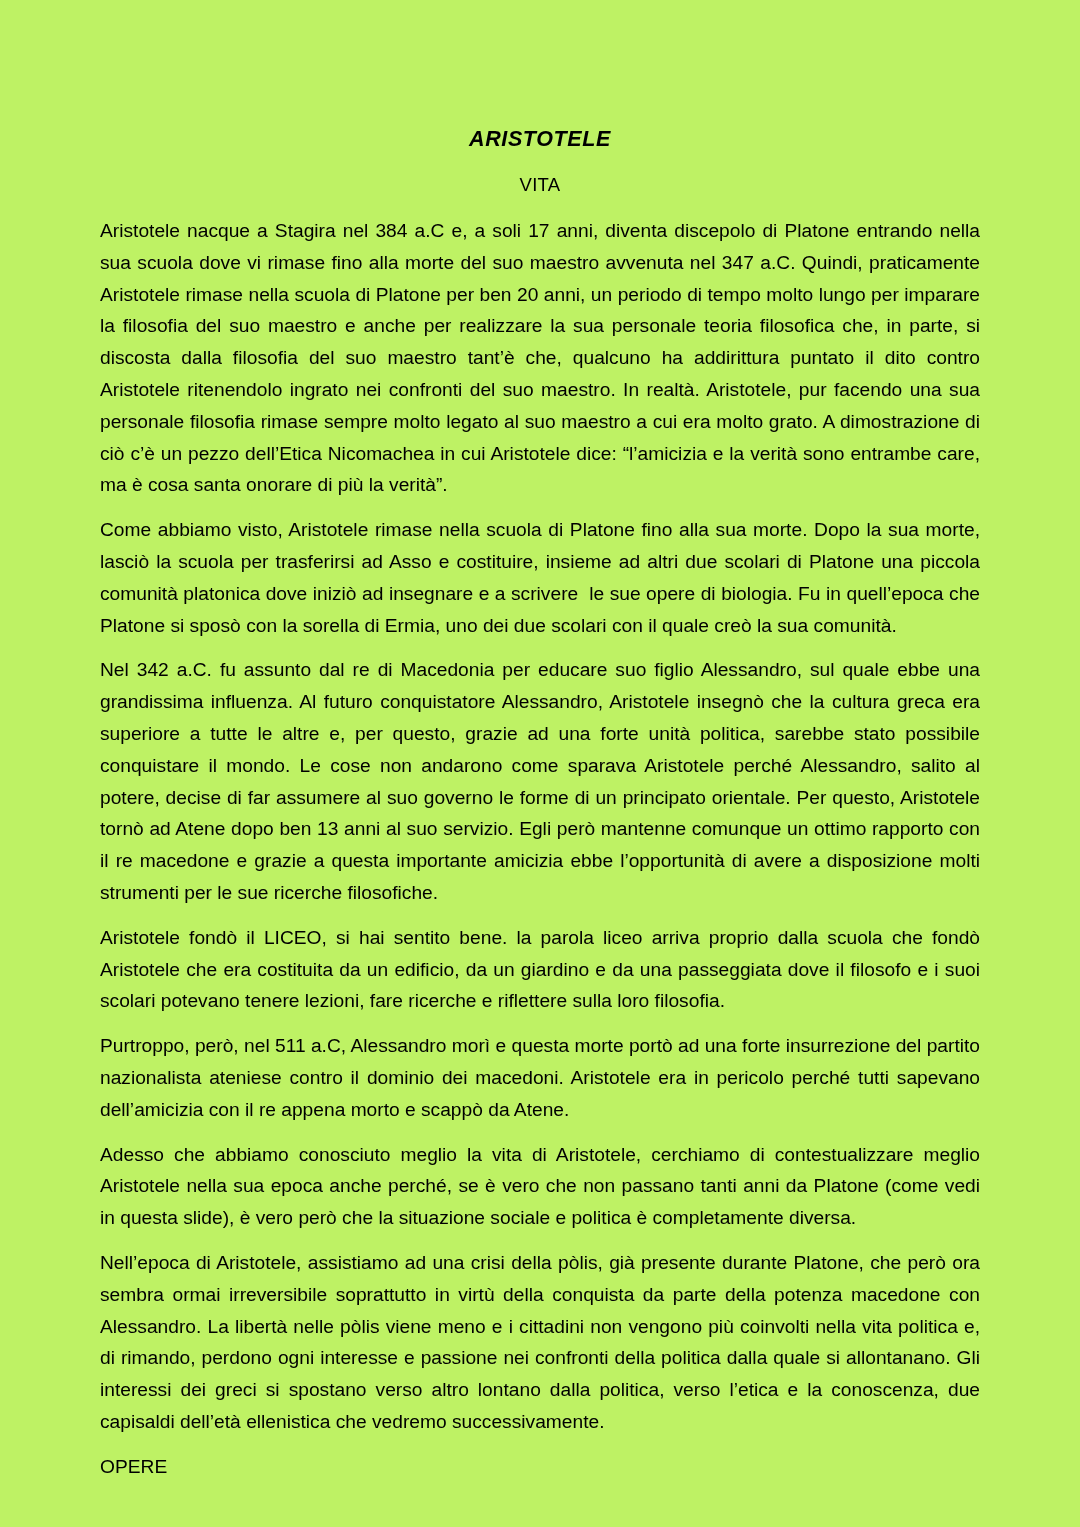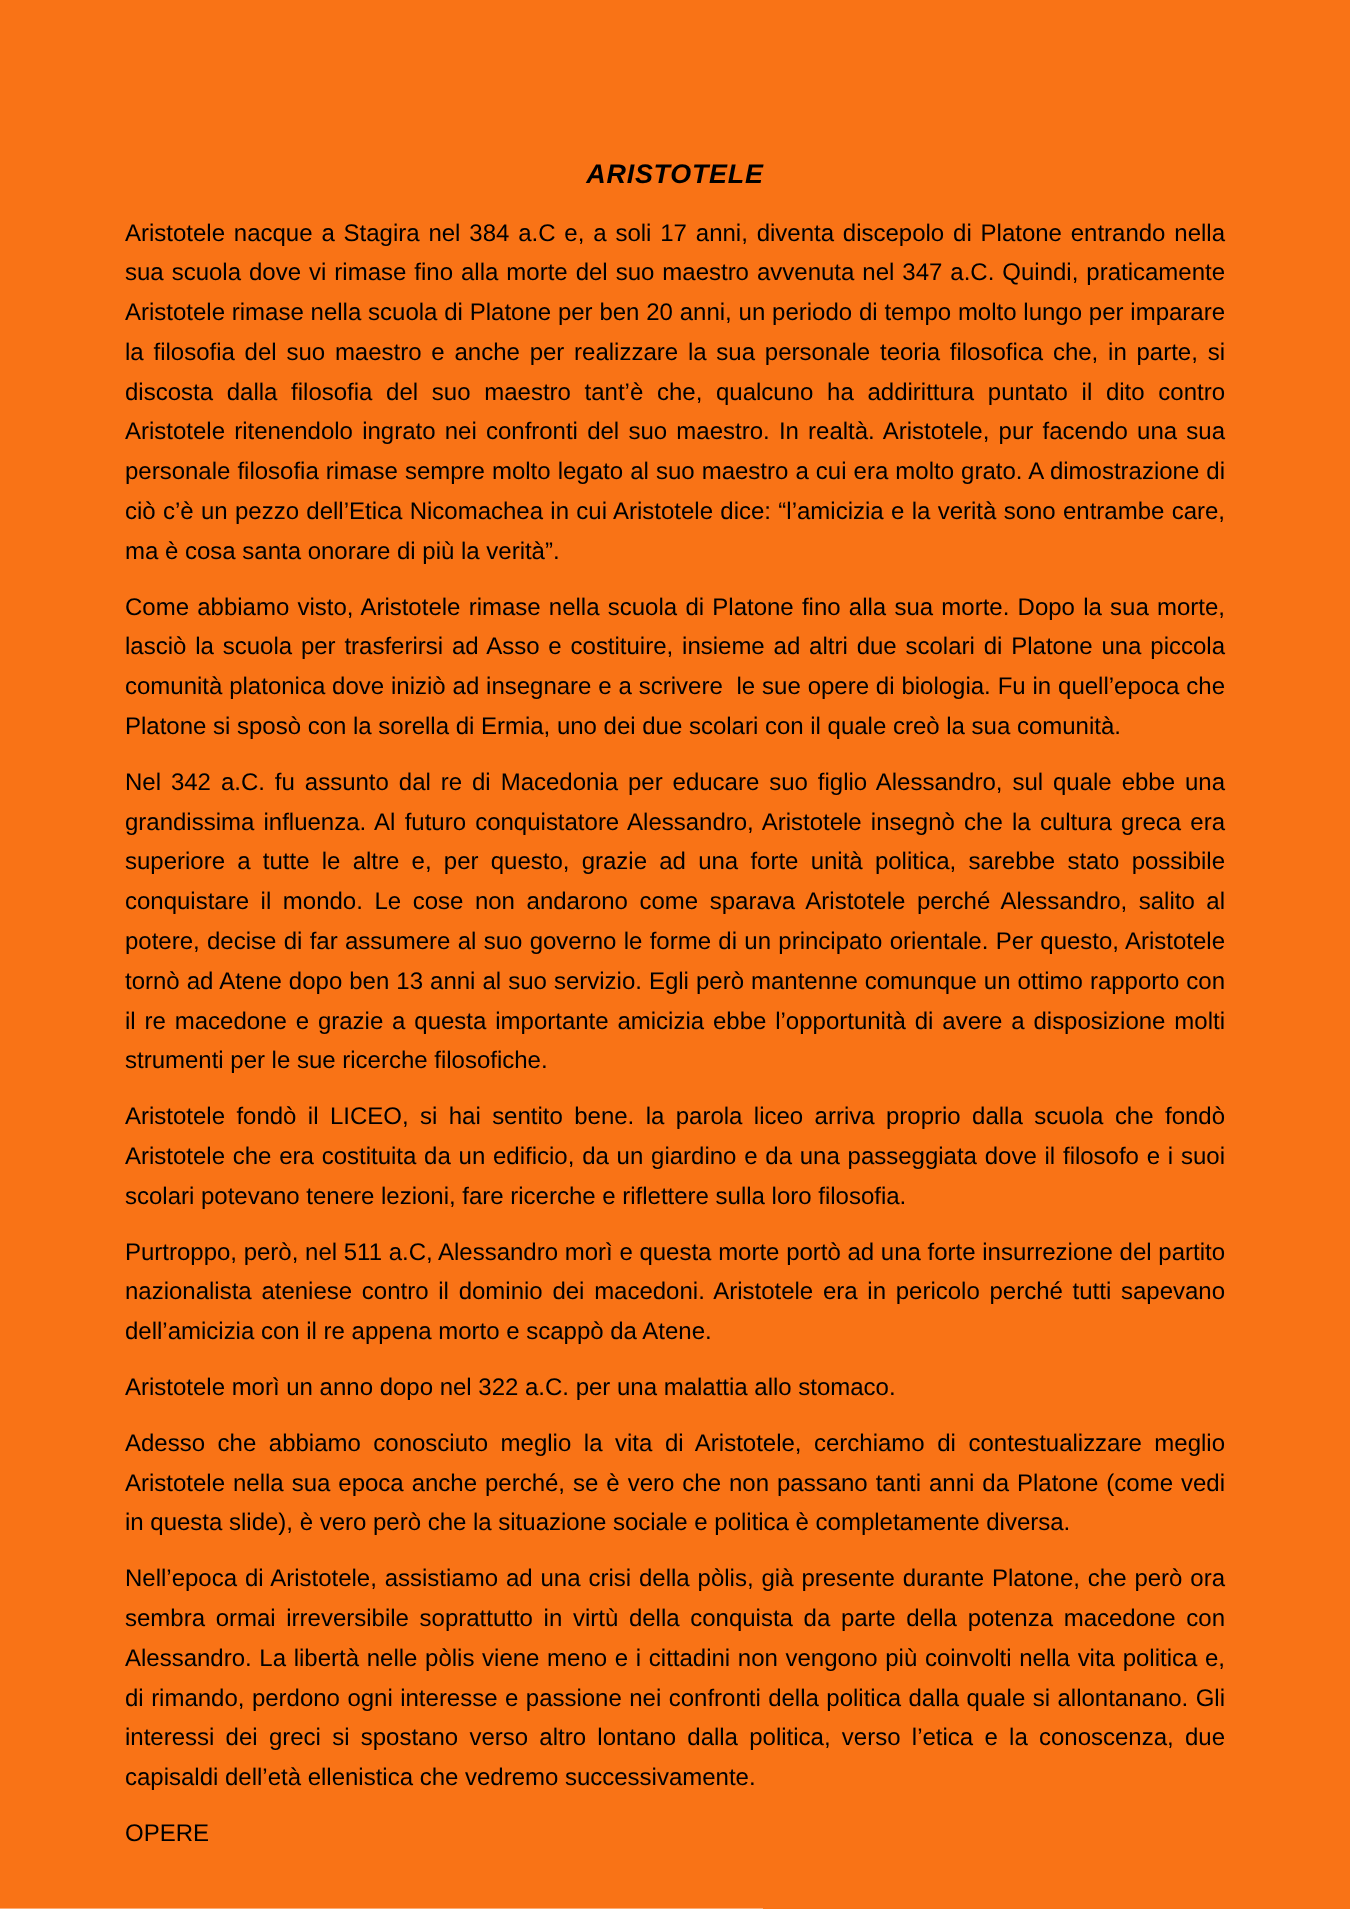--- a/index.html
+++ b/index.html
@@ -12,21 +12,21 @@
     width: 1080px;
     height: 1527px;
     font-family: "Liberation Sans", sans-serif;
     color: #000000;
     -webkit-font-smoothing: antialiased;
   }
   .page {
     position: relative;
     width: 1080px;
     height: 1527px;
-    background: #f97316;
+    background: #bef264;
     box-sizing: border-box;
     padding: 0;
     overflow: hidden;
   }
   .content {
     position: absolute;
     left: 100px;
     top: 0;
     width: 880px;
   }
@@ -76,32 +76,32 @@
   }
 </style>
 </head>
 <body>
 
 <div class="page">
   <div class="content">
 
     <h1 class="doc-title">ARISTOTELE</h1>
 
+    <h2 class="doc-subtitle">VITA</h2>
 
     <p class="para para-first">Aristotele nacque a Stagira nel 384 a.C e, a soli 17 anni, diventa discepolo di Platone entrando nella sua scuola dove vi rimase fino alla morte del suo maestro avvenuta nel 347 a.C. Quindi, praticamente Aristotele rimase nella scuola di Platone per ben 20 anni, un periodo di tempo molto lungo per imparare la filosofia del suo maestro e anche per realizzare la sua personale teoria filosofica che, in parte, si discosta dalla filosofia del suo maestro tant’è che, qualcuno ha addirittura puntato il dito contro Aristotele ritenendolo ingrato nei confronti del suo maestro. In realtà. Aristotele, pur facendo una sua personale filosofia rimase sempre molto legato al suo maestro a cui era molto grato. A dimostrazione di ciò c’è un pezzo dell’Etica Nicomachea in cui Aristotele dice: “l’amicizia e la verità sono entrambe care, ma è cosa santa onorare di più la verità”.</p>
 
     <p class="para">Come abbiamo visto, Aristotele rimase nella scuola di Platone fino alla sua morte. Dopo la sua morte, lasciò la scuola per trasferirsi ad Asso e costituire, insieme ad altri due scolari di Platone una piccola comunità platonica dove iniziò ad insegnare e a scrivere  le sue opere di biologia. Fu in quell’epoca che Platone si sposò con la sorella di Ermia, uno dei due scolari con il quale creò la sua comunità.</p>
 
     <p class="para">Nel 342 a.C. fu assunto dal re di Macedonia per educare suo figlio Alessandro, sul quale ebbe una grandissima influenza. Al futuro conquistatore Alessandro, Aristotele insegnò che la cultura greca era superiore a tutte le altre e, per questo, grazie ad una forte unità politica, sarebbe stato possibile conquistare il mondo. Le cose non andarono come sparava Aristotele perché Alessandro, salito al potere, decise di far assumere al suo governo le forme di un principato orientale. Per questo, Aristotele tornò ad Atene dopo ben 13 anni al suo servizio. Egli però mantenne comunque un ottimo rapporto con il re macedone e grazie a questa importante amicizia ebbe l’opportunità di avere a disposizione molti strumenti per le sue ricerche filosofiche.</p>
 
     <p class="para">Aristotele fondò il LICEO, si hai sentito bene. la parola liceo arriva proprio dalla scuola che fondò Aristotele che era costituita da un edificio, da un giardino e da una passeggiata dove il filosofo e i suoi scolari potevano tenere lezioni, fare ricerche e riflettere sulla loro filosofia.</p>
 
     <p class="para">Purtroppo, però, nel 511 a.C, Alessandro morì e questa morte portò ad una forte insurrezione del partito nazionalista ateniese contro il dominio dei macedoni. Aristotele era in pericolo perché tutti sapevano dell’amicizia con il re appena morto e scappò da Atene.</p>
 
-    <p class="para">Aristotele morì un anno dopo nel 322 a.C. per una malattia allo stomaco.</p>
 
     <p class="para">Adesso che abbiamo conosciuto meglio la vita di Aristotele, cerchiamo di contestualizzare meglio Aristotele nella sua epoca anche perché, se è vero che non passano tanti anni da Platone (come vedi in questa slide), è vero però che la situazione sociale e politica è completamente diversa.</p>
 
     <p class="para">Nell’epoca di Aristotele, assistiamo ad una crisi della pòlis, già presente durante Platone, che però ora sembra ormai irreversibile soprattutto in virtù della conquista da parte della potenza macedone con Alessandro. La libertà nelle pòlis viene meno e i cittadini non vengono più coinvolti nella vita politica e, di rimando, perdono ogni interesse e passione nei confronti della politica dalla quale si allontanano. Gli interessi dei greci si spostano verso altro lontano dalla politica, verso l’etica e la conoscenza, due capisaldi dell’età ellenistica che vedremo successivamente.</p>
 
     <p class="section-label">OPERE</p>
 
   </div>
 </div>
 

